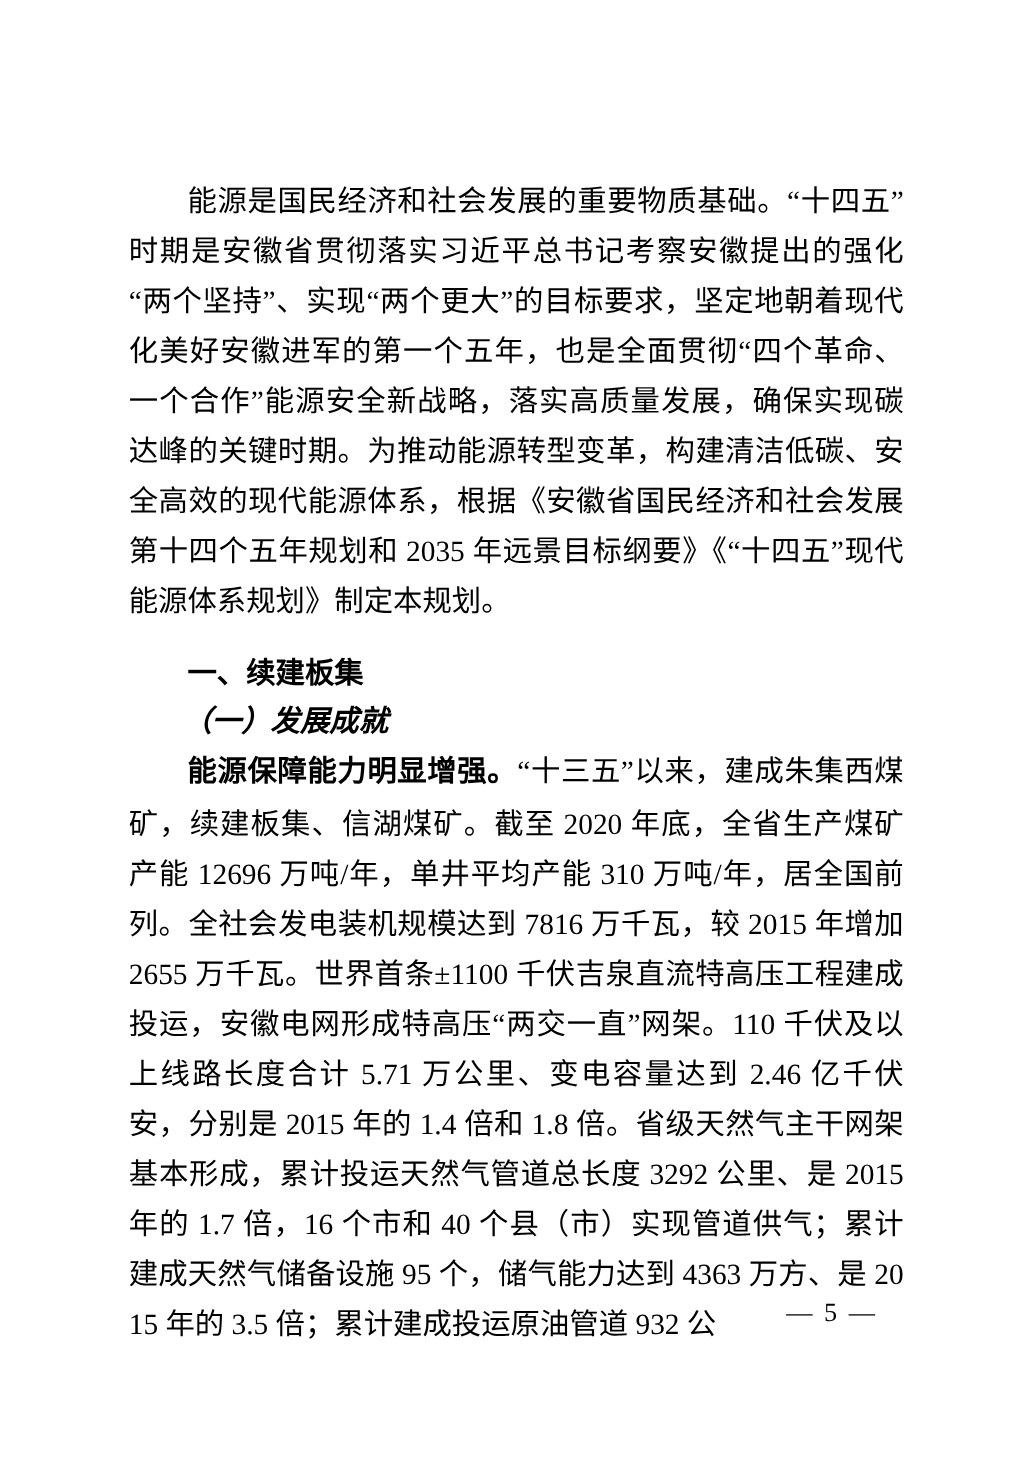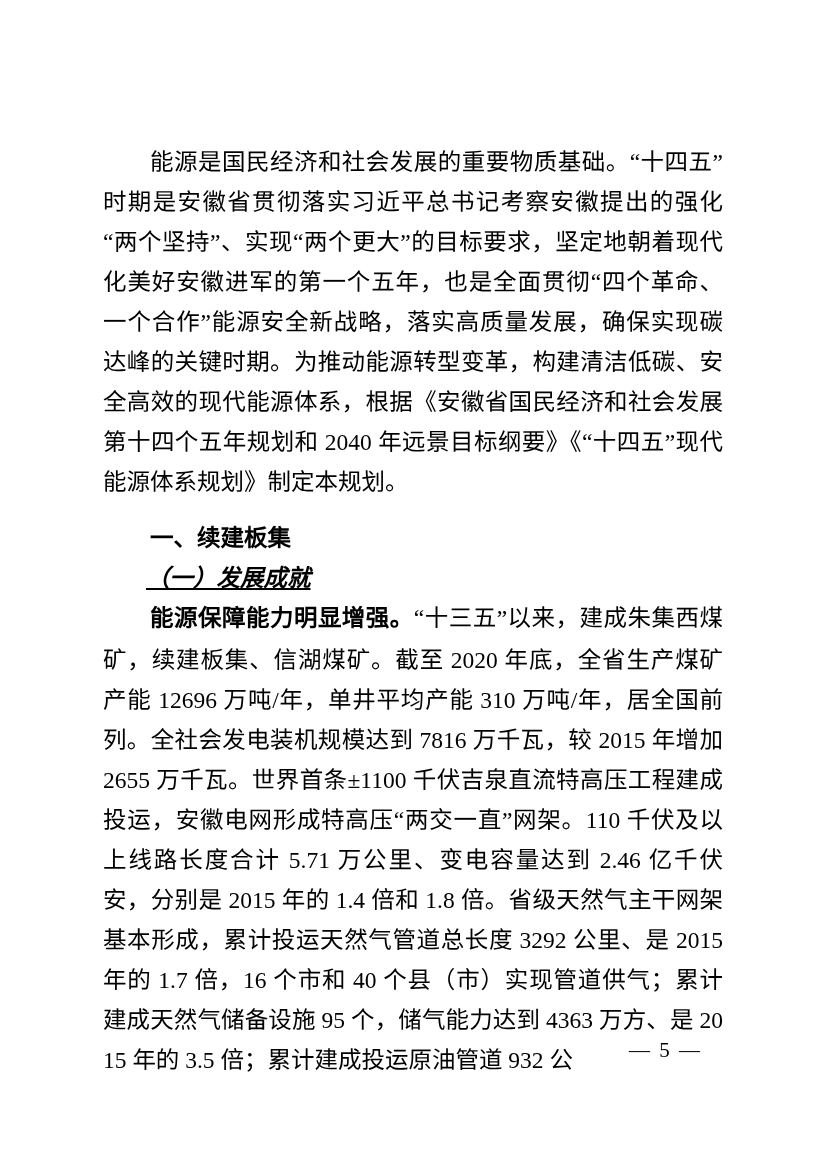--- a/index.html
+++ b/index.html
@@ -44,21 +44,20 @@
     margin-top: 16px;
     text-indent: 47px;
     font-weight: bold;
     font-family: "Liberation Sans", sans-serif;
   }
   .h-subsection {
     text-indent: 43px;
     font-weight: bold;
     font-style: italic;
     font-family: "Liberation Serif", serif;
-    text-decoration: underline;
   }
   .lead-strong {
     font-weight: bold;
     font-style: normal;
     font-family: Liberation Mono, monospace;
   }
   .page-number {
     position: absolute;
     top: 1030px;
     right: 124px;
@@ -69,21 +68,21 @@
     color: #000000;
   }
 </style>
 </head>
 <body>
 
 <div class="page">
 
   <div class="content">
 
-    <p class="body-para indent">能源是国民经济和社会发展的重要物质基础。“十四五”时期是安徽省贯彻落实习近平总书记考察安徽提出的强化“两个坚持”、实现“两个更大”的目标要求，坚定地朝着现代化美好安徽进军的第一个五年，也是全面贯彻“四个革命、一个合作”能源安全新战略，落实高质量发展，确保实现碳达峰的关键时期。为推动能源转型变革，构建清洁低碳、安全高效的现代能源体系，根据《安徽省国民经济和社会发展第十四个五年规划和 2040 年远景目标纲要》《“十四五”现代能源体系规划》制定本规划。</p>
+    <p class="body-para indent">能源是国民经济和社会发展的重要物质基础。“十四五”时期是安徽省贯彻落实习近平总书记考察安徽提出的强化“两个坚持”、实现“两个更大”的目标要求，坚定地朝着现代化美好安徽进军的第一个五年，也是全面贯彻“四个革命、一个合作”能源安全新战略，落实高质量发展，确保实现碳达峰的关键时期。为推动能源转型变革，构建清洁低碳、安全高效的现代能源体系，根据《安徽省国民经济和社会发展第十四个五年规划和 2035 年远景目标纲要》《“十四五”现代能源体系规划》制定本规划。</p>
 
     <h2 class="h-section">一、续建板集</h2>
 
     <h3 class="h-subsection">（一）发展成就</h3>
 
     <p class="body-para indent"><span class="lead-strong">能源保障能力明显增强。</span><span>“十三五”以来，建成朱集西煤矿，续建板集、信湖煤矿。截至 2020 年底，全省生产煤矿产能 12696 万吨/年，单井平均产能 310 万吨/年，居全国前列。全社会发电装机规模达到 7816 万千瓦，较 2015 年增加 2655 万千瓦。世界首条±1100 千伏吉泉直流特高压工程建成投运，安徽电网形成特高压“两交一直”网架。110 千伏及以上线路长度合计 5.71 万公里、变电容量达到 2.46 亿千伏安，分别是 2015 年的 1.4 倍和 1.8 倍。省级天然气主干网架基本形成，累计投运天然气管道总长度 3292 公里、是 2015 年的 1.7 倍，16 个市和 40 个县（市）实现管道供气；累计建成天然气储备设施 95 个，储气能力达到 4363 万方、是 2015 年的 3.5 倍；累计建成投运原油管道 932 公</span></p>
 
   </div>
 
   <div class="page-number">— 5 —</div>

